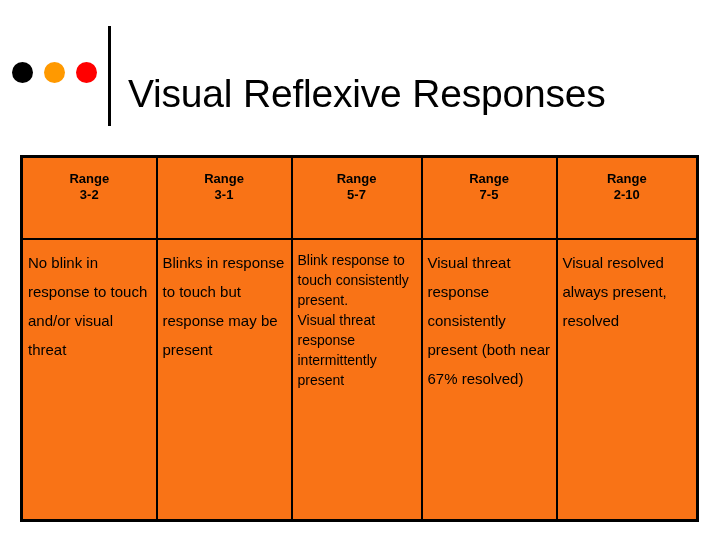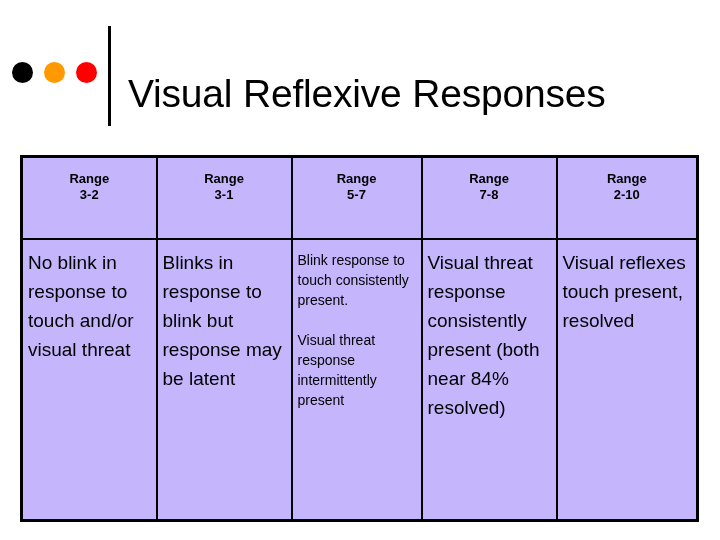--- a/index.html
+++ b/index.html
@@ -81,55 +81,54 @@
   .range-table col.c2 { width: 135px; }
   .range-table col.c3 { width: 130px; }
   .range-table col.c4 { width: 135px; }
   .range-table col.c5 { width: 141px; }
 
   .range-table th,
   .range-table td {
     border: 2px solid #000000;
     padding: 0;
     vertical-align: top;
-    background: #c4b5fd;
+    background: #f97316;
   }
 
   .range-table thead th {
     height: 80px;
     text-align: center;
     vertical-align: top;
   }
   .hdr-inner {
     padding-top: 13px;
     font-size: 13px;
     line-height: 16px;
     font-weight: bold;
     text-align: center;
   }
   .hdr-line {
     display: block;
   }
 
   .cell-inner {
     padding: 8px 4px 6px 5px;
-    font-size: 19px;
+    font-size: 15px;
     line-height: 29px;
     text-align: left;
   }
   .cell-inner.small {
     font-size: 14px;
     line-height: 20px;
     padding-top: 10px;
   }
   .cell-inner p {
     margin: 0;
   }
   .cell-inner p + p {
-    margin-top: 20px;
   }
 </style>
 </head>
 <body>
 
 <div class="slide-header">
 
   <div class="bullet-dots">
     <span class="dot dot-1" style="background: rgb(0, 0, 0);"></span>
     <span class="dot dot-2" style="background: rgb(255, 153, 0);"></span>
@@ -165,54 +164,54 @@
       </th>
       <th>
         <div class="hdr-inner">
           <span class="hdr-line">Range</span>
           <span class="hdr-line">5-7</span>
         </div>
       </th>
       <th>
         <div class="hdr-inner">
           <span class="hdr-line">Range</span>
-          <span class="hdr-line">7-8</span>
+          <span class="hdr-line">7-5</span>
         </div>
       </th>
       <th>
         <div class="hdr-inner">
           <span class="hdr-line">Range</span>
           <span class="hdr-line">2-10</span>
         </div>
       </th>
     </tr>
   </thead>
   <tbody>
     <tr>
       <td>
         <div class="cell-inner">
           <p>No blink in response to touch and/or visual threat</p>
         </div>
       </td>
       <td>
         <div class="cell-inner">
-          <p>Blinks in response to blink but response may be latent</p>
+          <p>Blinks in response to touch but response may be present</p>
         </div>
       </td>
       <td>
         <div class="cell-inner small">
           <p>Blink response to touch consistently present.</p>
           <p>Visual threat response intermittently present</p>
         </div>
       </td>
       <td>
         <div class="cell-inner">
-          <p>Visual threat response consistently present (both near 84% resolved)</p>
-        </div>
-      </td>
-      <td>
-        <div class="cell-inner">
-          <p>Visual reflexes touch present, resolved</p>
+          <p>Visual threat response consistently present (both near 67% resolved)</p>
+        </div>
+      </td>
+      <td>
+        <div class="cell-inner">
+          <p>Visual resolved always present, resolved</p>
         </div>
       </td>
     </tr>
   </tbody>
 </table>
 
 </body></html>

